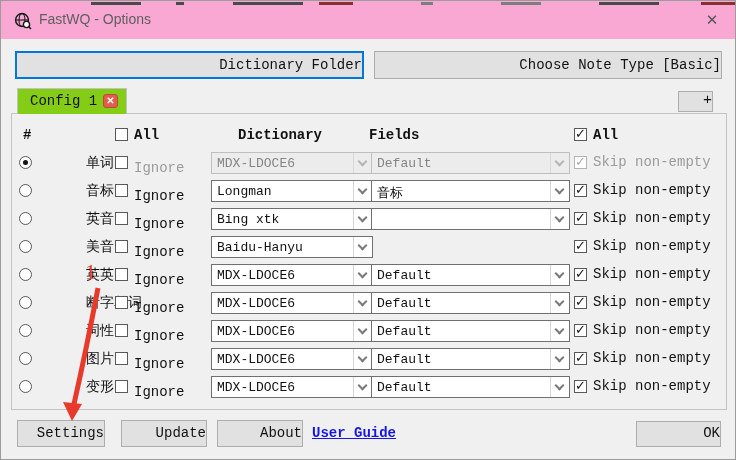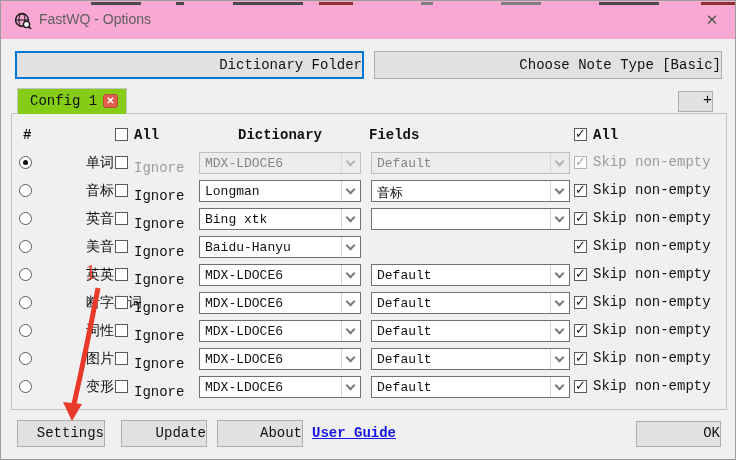--- a/index.html
+++ b/index.html
@@ -38,21 +38,21 @@
   .checkbox { position:absolute; width:13px; height:13px; top:7px; background:#fff; border:1px solid #595959; }
   .checkbox.checked::after { content:"\2713"; position:absolute; left:0px; top:-3px; font-size:13px; font-weight:bold; color:#151515; font-family:"DejaVu Sans",sans-serif; }
   .radio { position:absolute; left:8px; top:7px; width:13px; height:13px; border:1px solid #595959; border-radius:50%; background:#fff; }
   .radio.sel::after { content:""; position:absolute; left:3px; top:3px; width:5px; height:5px; border-radius:50%; background:#141414; }
 
   .combo { position:absolute; top:3px; height:22px; background:#fff; border:1px solid #707070; }
   .combo .ctext { position:absolute; left:5px; top:3px; font-size:13px; white-space:nowrap; }
   .combo .ctext.cjk { font-family:"DejaVu Sans",sans-serif; }
   .combo .carrow { position:absolute; right:0; top:0; width:19px; height:20px; border-left:1px solid #d4d4d4; }
   .chev { position:absolute; left:5px; top:5px; width:7px; height:7px; border-right:2px solid #7a7a7a; border-bottom:2px solid #7a7a7a; transform:rotate(45deg); }
-  .combo.dict { left:188px; width:162px; }
+  .combo.dict { left:200px; width:162px; }
   .combo.fld  { left:360px; width:199px; }
   .cb-ign { left:104px; }
   .cb-skip { left:563px; }
 
   
   .row.dis .ilabel, .row.dis .slabel { color:#9b9b9b; }
   .row.dis .combo { background:#ececec; border-color:#bfbfbf; }
   .row.dis .combo .ctext { color:#858585; }
   .row.dis .combo .carrow { border-left-color:#d9d9d9; }
   .row.dis .chev { border-color:#b5b5b5; }

